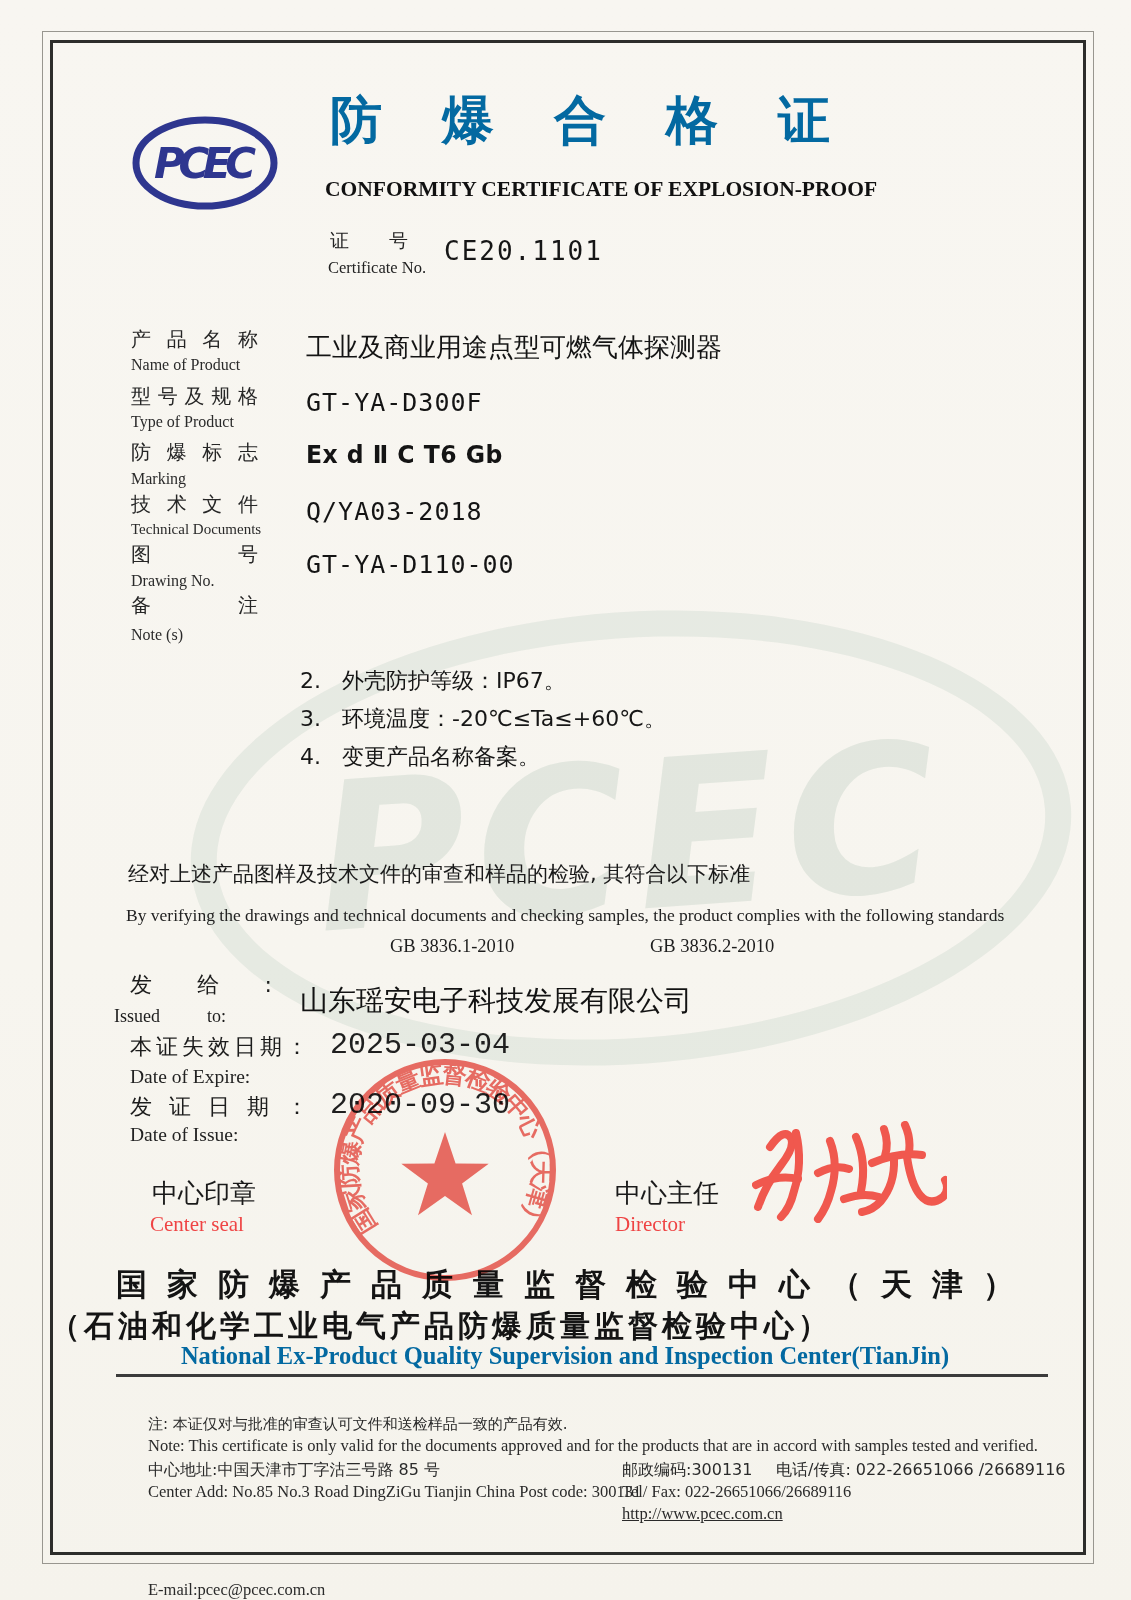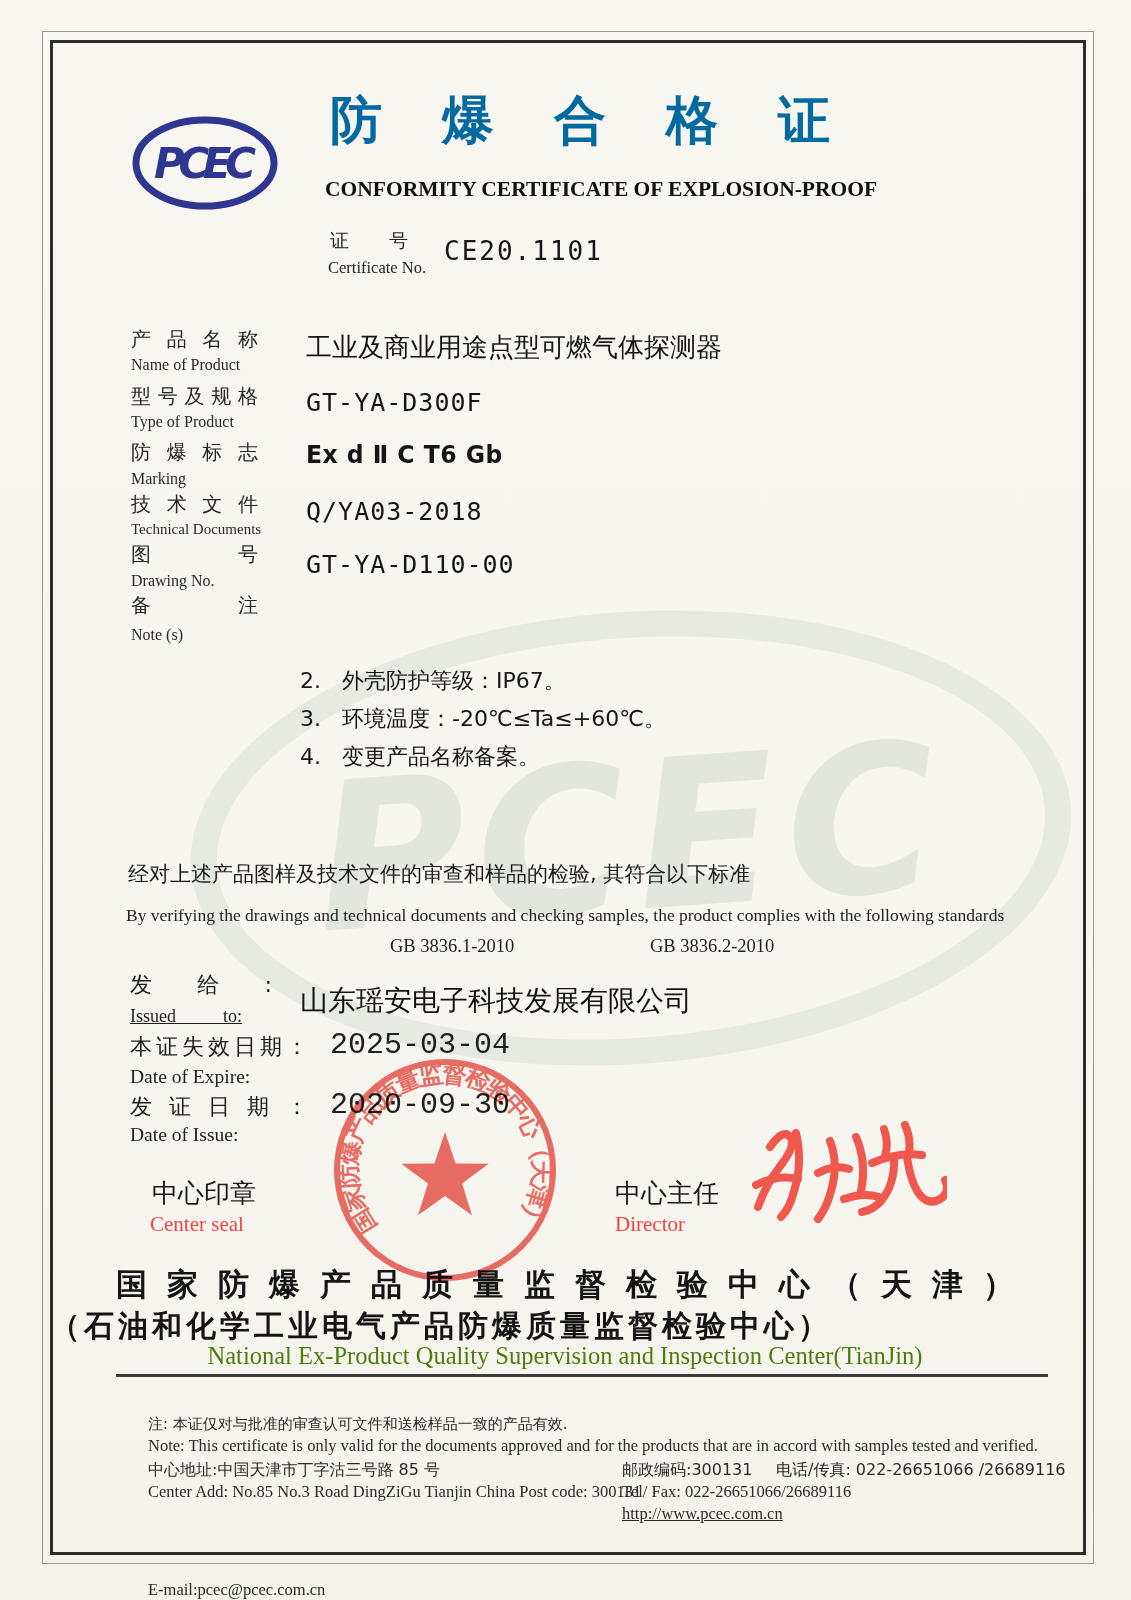--- a/index.html
+++ b/index.html
@@ -34,35 +34,35 @@
   .val-marking{font-weight:900;letter-spacing:0.5px;transform:scaleX(.94);transform-origin:left;}
   .note-item .num{display:inline-block;width:42px;font-size:22px;}
   .note-item .txt{font-size:22px;}
   .note-item{left:300px;color:#161616;}
   
   .stmt-cn{left:128px;top:860px;font-size:21px;color:#1a1a1a;}
   .stmt-en{left:126px;top:905px;font-size:17.5px;font-family:"Liberation Serif",serif;color:#222;}
   .std{top:936px;font-size:18.5px;font-family:"Liberation Serif",serif;color:#1d1d1d;}
   
   .iss-cn{left:130px;top:970px;width:142px;font-size:22px;text-align:justify;text-align-last:justify;}
-  .iss-en{left:130px;top:1006px;width:112px;font-size:18px;text-align:justify;text-align-last:justify;
-    font-family:"Liberation Serif",serif;text-decoration:underline;}
+  .iss-en{left:114px;top:1006px;width:112px;font-size:18px;text-align:justify;text-align-last:justify;
+    font-family:"Liberation Serif",serif;}
   .iss-val{left:300px;top:982px;font-size:28px;color:#121212;}
   .date-cn{left:130px;font-size:22px;width:152px;text-align:justify;text-align-last:justify;color:#1c1c1c;}
   .date-val{left:330px;font-size:30px;font-family:Liberation Mono, monospace;color:#1f1f1f;}
   .date-en{left:130px;font-size:19.5px;font-family:"Liberation Serif",serif;color:#222;}
   .sig-lbl-cn{font-size:26px;color:#1a1a1a;font-family:Liberation Mono, monospace;}
   .sig-lbl-en{font-size:21px;font-family:Liberation Serif, serif;color:#ef4444;}
   
   .org1{left:50px;top:1264px;width:1030px;text-align:center;font-size:31px;font-weight:bold;letter-spacing:20px;
     padding-left:20px;box-sizing:border-box;font-family:"DejaVu Serif","Liberation Serif",serif;color:#141414;}
   .org2{left:50px;top:1306px;width:1030px;text-align:left;font-size:30px;font-weight:bold;letter-spacing:4px;
     font-family:"DejaVu Serif","Liberation Serif",serif;color:#141414;}
-  .org3{left:50px;top:1342px;width:1030px;text-align:center;font-size:24.5px;font-weight:normal;
-    font-family:"Liberation Serif","DejaVu Serif",serif;color:#4d7c0f;}
+  .org3{left:50px;top:1342px;width:1030px;text-align:center;font-size:24.5px;font-weight:bold;
+    font-family:"Liberation Serif","DejaVu Serif",serif;color:#0369a1;}
   .org-underline{left:116px;top:1374px;width:932px;height:3px;background:#3b3b3b;}
   
   .ft{color:#2a2a2a;}
   .f-cn{font-size:15px;}
   .f-en{font-size:16.5px;font-family:"Liberation Serif",serif;}
   .stamp-svg{position:absolute;left:325px;top:1050px;z-index:3;mix-blend-mode:multiply;opacity:.88;}
   .sign-svg{position:absolute;left:742px;top:1105px;z-index:3;opacity:.92;}
   .link{text-decoration:underline;color:#2a2a2a;}
 </style>
 </head>

